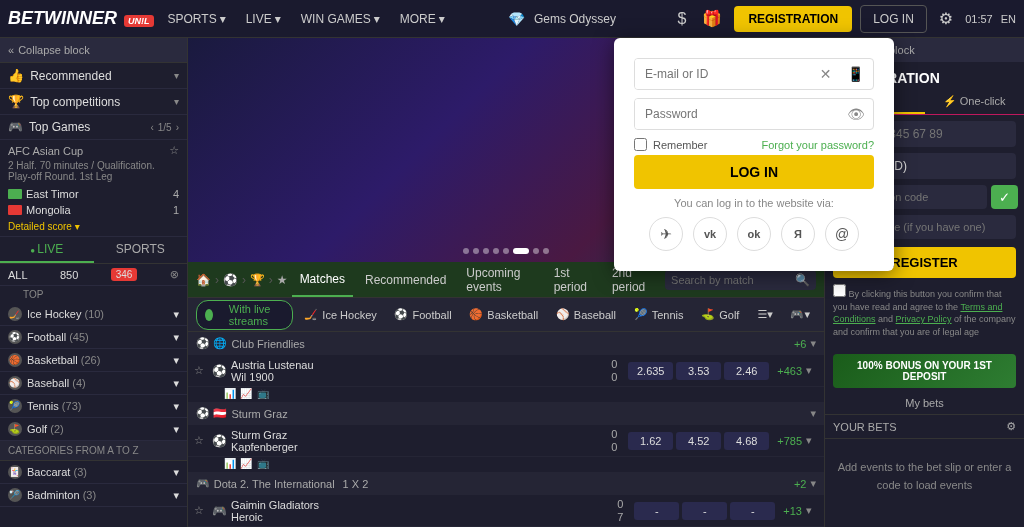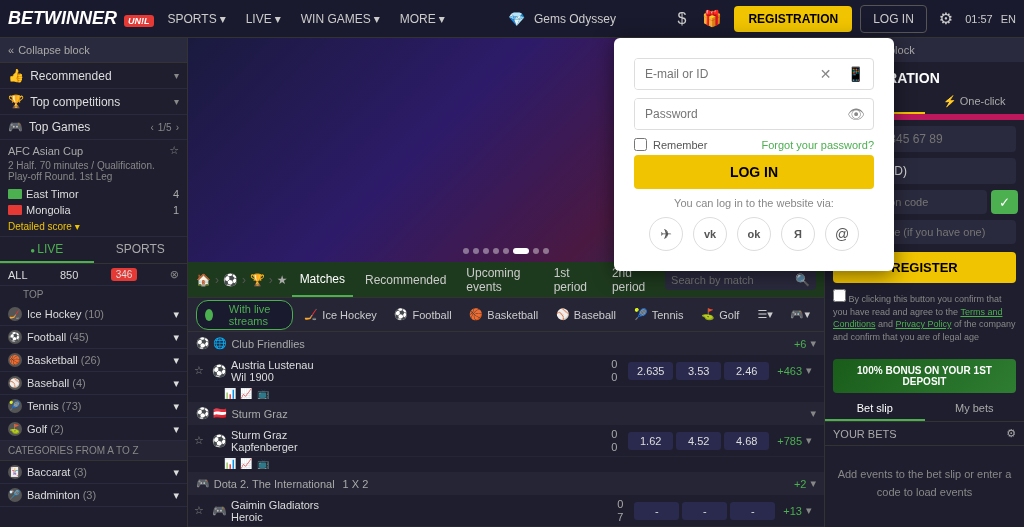--- a/index.html
+++ b/index.html
@@ -95,21 +95,21 @@
     .match-more { color: #4caf50; font-size: 11px; margin-left: 4px; }
     .match-expand { color: #888; cursor: pointer; font-size: 11px; width: 12px; }
     .match-info-row { display: flex; align-items: center; padding: 1px 6px 3px 36px; gap: 4px; background: #1e1e2e; }
     .match-icon-sm { color: #666; font-size: 10px; }
     .match-footer { color: #888; font-size: 10px; padding: 2px 8px 4px; background: #1e1e2e; }
 
     
     .right-sidebar { width: 200px; background: #1e1e2e; border-left: 1px solid #333; display: flex; flex-direction: column; flex-shrink: 0; }
     .rs-collapse { background: #2a2a3e; color: #aaa; font-size: 11px; padding: 6px 8px; display: flex; align-items: center; gap: 4px; cursor: pointer; }
     .rs-title { font-size: 14px; font-weight: bold; color: #fff; padding: 8px 10px 4px; }
-    .reg-tabs { display: flex; border-bottom: 6px solid #be185d; }
+    .reg-tabs { display: flex; border-bottom: 1px solid #be185d; }
     .reg-tab { flex: 1; text-align: center; padding: 5px; font-size: 11px; cursor: pointer; color: #aaa; }
     .reg-tab.active { color: #fff; border-bottom: 2px solid #f0c400; }
     .reg-form { padding: 6px 8px; }
     .phone-input-row { display: flex; align-items: center; background: #2a2a3e; border-radius: 4px; margin-bottom: 6px; overflow: hidden; }
     .phone-input-row input { flex: 1; background: none; border: none; color: #ddd; font-size: 12px; padding: 6px 6px; outline: none; }
     .phone-flag { padding: 0 6px; color: #aaa; font-size: 12px; }
     .currency-select { width: 100%; background: #2a2a3e; border: none; color: #ddd; font-size: 12px; padding: 6px 8px; border-radius: 4px; margin-bottom: 6px; cursor: pointer; appearance: none; outline: none; }
     .code-input-row { display: flex; margin-bottom: 6px; gap: 4px; }
     .code-input-row input { flex: 1; background: #2a2a3e; border: none; color: #ddd; font-size: 11px; padding: 6px; border-radius: 4px; outline: none; }
     .code-check { background: #4caf50; border: none; color: #fff; padding: 0 8px; border-radius: 4px; cursor: pointer; }
@@ -509,21 +509,20 @@
 
       <div class="terms-text">
         <input type="checkbox" style="">
         By clicking this button you confirm that you have read and agree to the <a href="#">Terms and Conditions</a> and <a href="#">Privacy Policy</a> of the company and confirm that you are of legal age
       </div>
     </div>
 
     <div class="bonus-banner">100% BONUS ON YOUR 1ST DEPOSIT</div>
 
     <div class="bet-slip-tabs">
-      <div class="bet-slip-tab active">Bet slip</div>
       <div class="bet-slip-tab">My bets</div>
     </div>
 
     <div class="your-bets">
       <span>YOUR BETS</span>
       <span>⚙</span>
     </div>
 
     <div class="bet-empty">Add events to the bet slip or enter a code to load events</div>
   </div>

